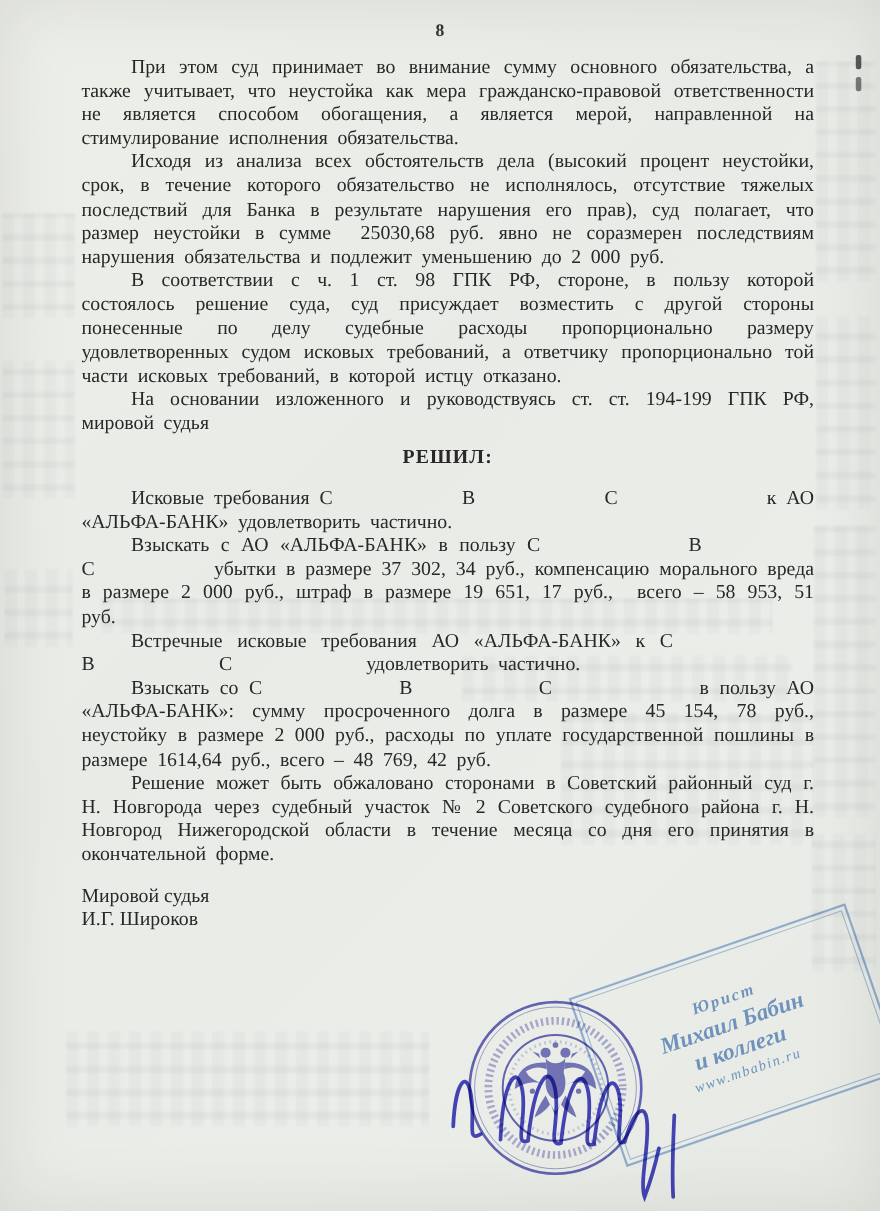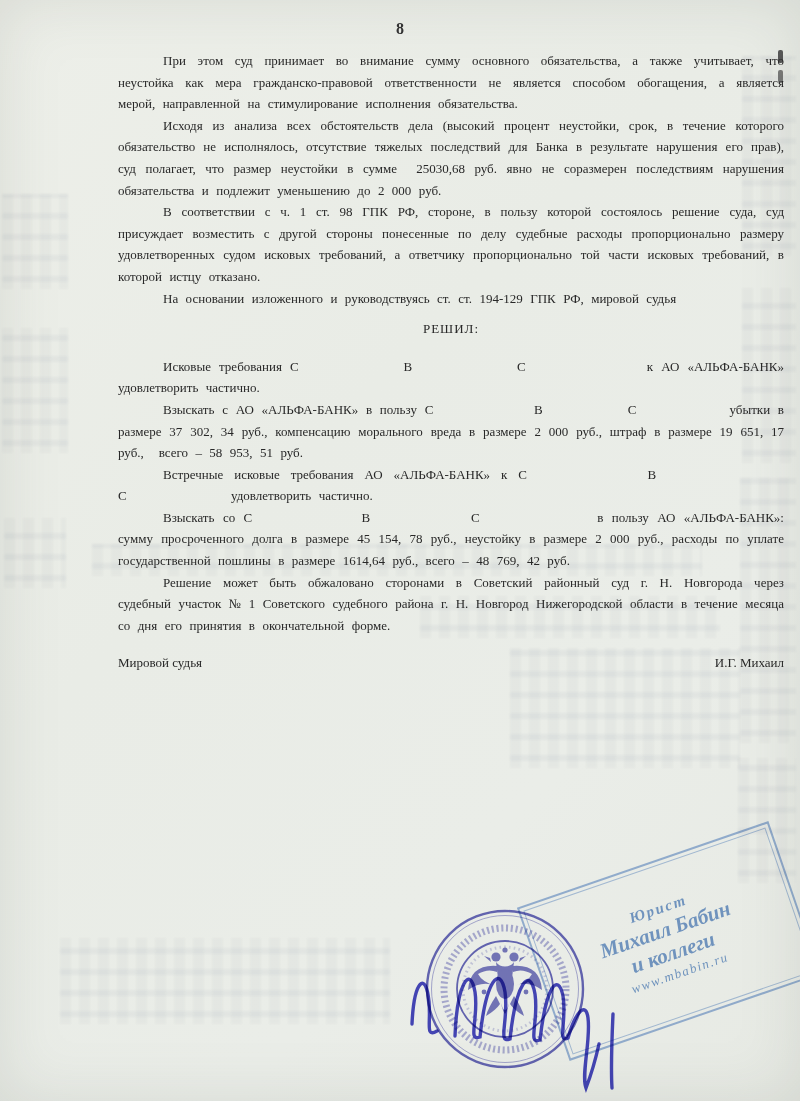--- a/index.html
+++ b/index.html
@@ -5,24 +5,24 @@
   html,body { margin:0; padding:0; background:#d8dad6; }
   .page {
     position:relative; width:800px; height:1101px; margin:0 auto;
     background: linear-gradient(135deg,#edefe9 0%,#e9ece6 40%,#eaede8 70%,#e7eae4 100%);
     box-shadow: inset 0 0 60px rgba(120,125,115,.18);
     font-family:"Liberation Serif", serif; color:#282828; overflow:hidden;
   }
   .pagenum { position:absolute; top:20px; left:0; right:0; text-align:center;
     font-size:16px; font-weight:bold; color:#333; }
   .content { position:absolute; left:74px; top:50px; width:666px;
-    font-size:13px; line-height:21.6px; text-align:justify; word-spacing:4.2px;margin-left:44px; }
+    font-size:18px; line-height:21.6px; text-align:justify; word-spacing:4.2px; }
   .content p { margin:0; text-indent:45px; }
-  p.heading { text-align:center; text-indent:0; margin:9px 0 16px 0; letter-spacing:1px; word-spacing:0; }
-  .sig-row { display:flex; justify-content:space-between; margin-top:16px; word-spacing:0; }
+  p.heading { text-align:center; text-indent:0; margin:9px 0 16px 0; letter-spacing:1px; word-spacing:0;font-weight:bold; }
+  .sig-row { display:flex; justify-content:space-between; margin-top:16px; word-spacing:0;flex-direction:column; }
   .sig-row span { text-indent:0; }
 
   
   .bleed { position:absolute; pointer-events:none; filter:blur(1.1px); opacity:.8;
     background:
       repeating-linear-gradient(0deg, transparent 0 7px, rgba(95,105,130,.07) 7px 13px, transparent 13px 21px),
       repeating-linear-gradient(90deg, rgba(95,105,130,.05) 0 11px, transparent 11px 19px);
   }
 
   .punch { position:absolute; width:5px; height:13px; border-radius:2px;
@@ -69,34 +69,34 @@
   <div class="punch" style="left:778px; top:70px; opacity:.65;"></div>
 
   <div class="pagenum">8</div>
 
   <div class="content">
     <div>
 
     <p>При этом суд принимает во внимание сумму основного обязательства, а также учитывает, что неустойка как мера гражданско-правовой ответственности не является способом обогащения, а является мерой, направленной на стимулирование исполнения обязательства.</p>
         <p>Исходя из анализа всех обстоятельств дела (высокий процент неустойки, срок, в течение которого обязательство не исполнялось, отсутствие тяжелых последствий для Банка в результате нарушения его прав), суд полагает, что размер неустойки в сумме &nbsp;25030,68 руб. явно не соразмерен последствиям нарушения обязательства и подлежит уменьшению до 2&nbsp;000 руб.</p>
         <p>В соответствии с ч. 1 ст. 98 ГПК РФ, стороне, в пользу которой состоялось решение суда, суд присуждает возместить с другой стороны понесенные по делу судебные расходы пропорционально размеру удовлетворенных судом исковых требований, а ответчику пропорционально той части исковых требований, в которой истцу отказано.</p>
-        <p>На основании изложенного и руководствуясь ст. ст. 194-129 ГПК РФ, мировой судья</p>
+        <p>На основании изложенного и руководствуясь ст. ст. 194-199 ГПК РФ, мировой судья</p>
       </div>
     <p class="heading">РЕШИЛ:</p>
     <div>
 
     <p>Исковые требования С&nbsp;&nbsp;&nbsp;&nbsp;&nbsp;&nbsp;&nbsp;&nbsp;&nbsp;&nbsp;&nbsp;&nbsp; В&nbsp;&nbsp;&nbsp;&nbsp;&nbsp;&nbsp;&nbsp;&nbsp;&nbsp;&nbsp;&nbsp;&nbsp; С&nbsp;&nbsp;&nbsp;&nbsp;&nbsp;&nbsp;&nbsp;&nbsp;&nbsp;&nbsp;&nbsp;&nbsp;&nbsp;&nbsp; к АО «АЛЬФА-БАНК» удовлетворить частично.</p>
         <p>Взыскать с АО «АЛЬФА-БАНК» в пользу С&nbsp;&nbsp;&nbsp;&nbsp;&nbsp;&nbsp;&nbsp;&nbsp;&nbsp;&nbsp;&nbsp;&nbsp; В&nbsp;&nbsp;&nbsp;&nbsp;&nbsp;&nbsp;&nbsp;&nbsp;&nbsp;&nbsp; С&nbsp;&nbsp;&nbsp;&nbsp;&nbsp;&nbsp;&nbsp;&nbsp;&nbsp;&nbsp;&nbsp; убытки в размере 37&nbsp;302, 34 руб., компенсацию морального вреда в размере 2&nbsp;000 руб., штраф в размере 19&nbsp;651, 17 руб., &nbsp;всего – 58&nbsp;953, 51 руб.</p>
         <p>Встречные исковые требования АО «АЛЬФА-БАНК» к С&nbsp;&nbsp;&nbsp;&nbsp;&nbsp;&nbsp;&nbsp;&nbsp;&nbsp;&nbsp; В&nbsp;&nbsp;&nbsp;&nbsp;&nbsp;&nbsp;&nbsp;&nbsp;&nbsp;&nbsp;&nbsp;&nbsp; С&nbsp;&nbsp;&nbsp;&nbsp;&nbsp;&nbsp;&nbsp;&nbsp;&nbsp;&nbsp;&nbsp;&nbsp;&nbsp; удовлетворить частично.</p>
         <p>Взыскать со С&nbsp;&nbsp;&nbsp;&nbsp;&nbsp;&nbsp;&nbsp;&nbsp;&nbsp;&nbsp;&nbsp;&nbsp; В&nbsp;&nbsp;&nbsp;&nbsp;&nbsp;&nbsp;&nbsp;&nbsp;&nbsp;&nbsp;&nbsp; С&nbsp;&nbsp;&nbsp;&nbsp;&nbsp;&nbsp;&nbsp;&nbsp;&nbsp;&nbsp;&nbsp;&nbsp;&nbsp; в пользу АО «АЛЬФА-БАНК»: сумму просроченного долга в размере 45&nbsp;154, 78 руб., неустойку в размере 2&nbsp;000 руб., расходы по уплате государственной пошлины в размере 1614,64 руб., всего – 48&nbsp;769, 42 руб.</p>
-        <p>Решение может быть обжаловано сторонами в Советский районный суд г. Н. Новгорода через судебный участок № 1 Советского судебного района г. Н. Новгород Нижегородской области в течение месяца со дня его принятия в окончательной форме.</p>
+        <p>Решение может быть обжаловано сторонами в Советский районный суд г. Н. Новгорода через судебный участок № 2 Советского судебного района г. Н. Новгород Нижегородской области в течение месяца со дня его принятия в окончательной форме.</p>
       </div>
     <div class="sig-row">
       <span>Мировой судья</span>
-      <span>И.Г. Михаил</span>
+      <span>И.Г. Широков</span>
     </div>
   </div>
 
   <div class="watermark">
     <div class="inner">
       <span class="wm-l1">Юрист</span>
       <span class="wm-l2">Михаил Бабин</span>
       <span class="wm-l3">и коллеги</span>
       <span class="wm-l4">www.mbabin.ru</span>
     </div>

